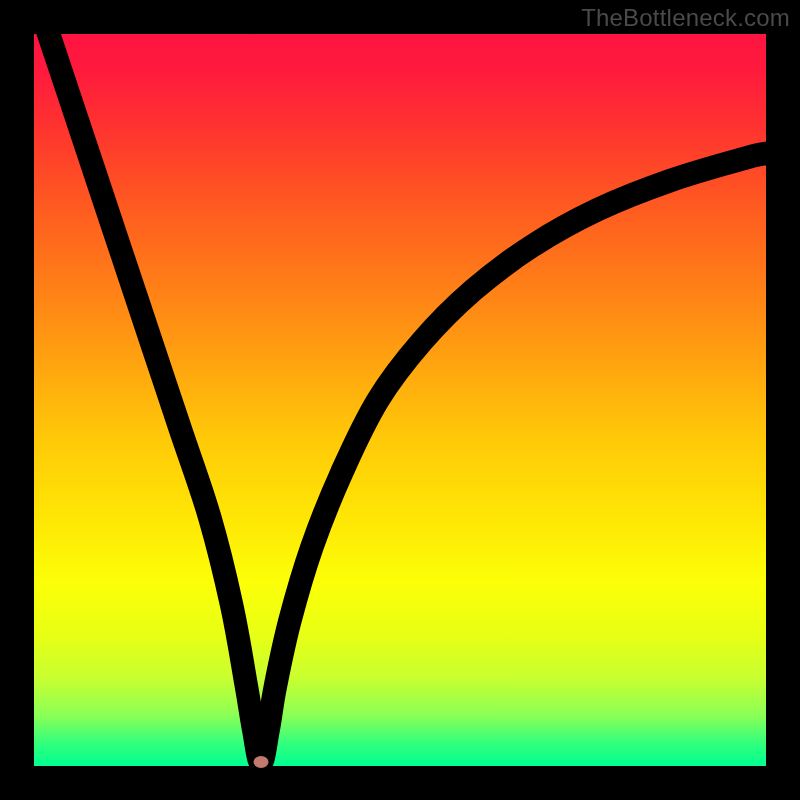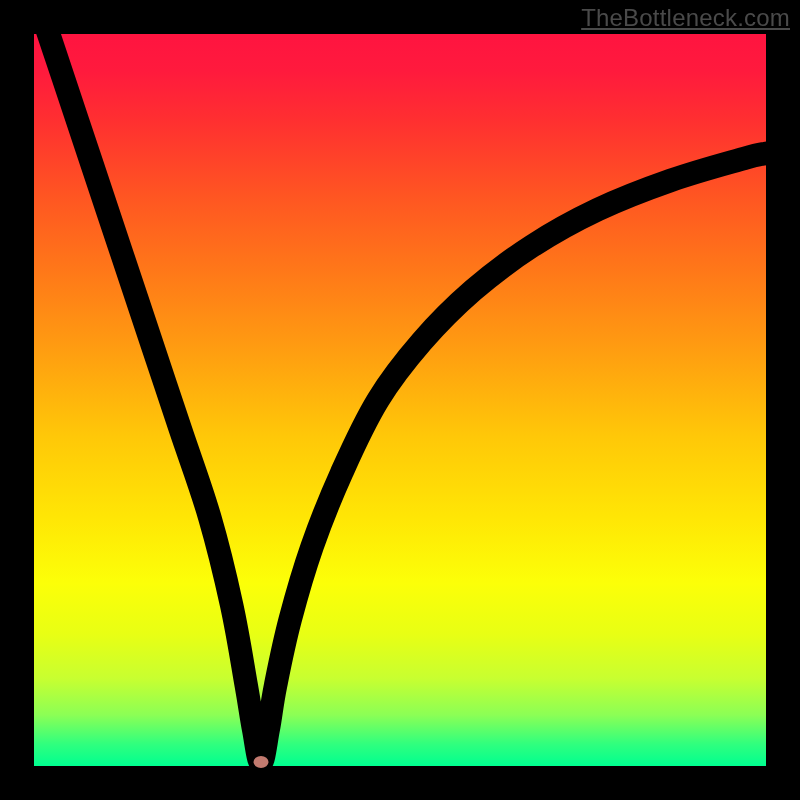--- a/index.html
+++ b/index.html
@@ -13,21 +13,20 @@
   }
   .watermark {
     position: absolute;
     top: 4px;
     right: 10px;
     color: #4a4a4a;
     font-size: 24px;
     font-weight: 400;
     z-index: 10;
     letter-spacing: 0.2px;
-    text-decoration: underline;
   }
   .plot-area {
     position: absolute;
     left: 34px;
     top: 34px;
     width: 732px;
     height: 732px;
     background: linear-gradient(to bottom,
       #ff1440 0%,
       #ff1a3d 5%,

